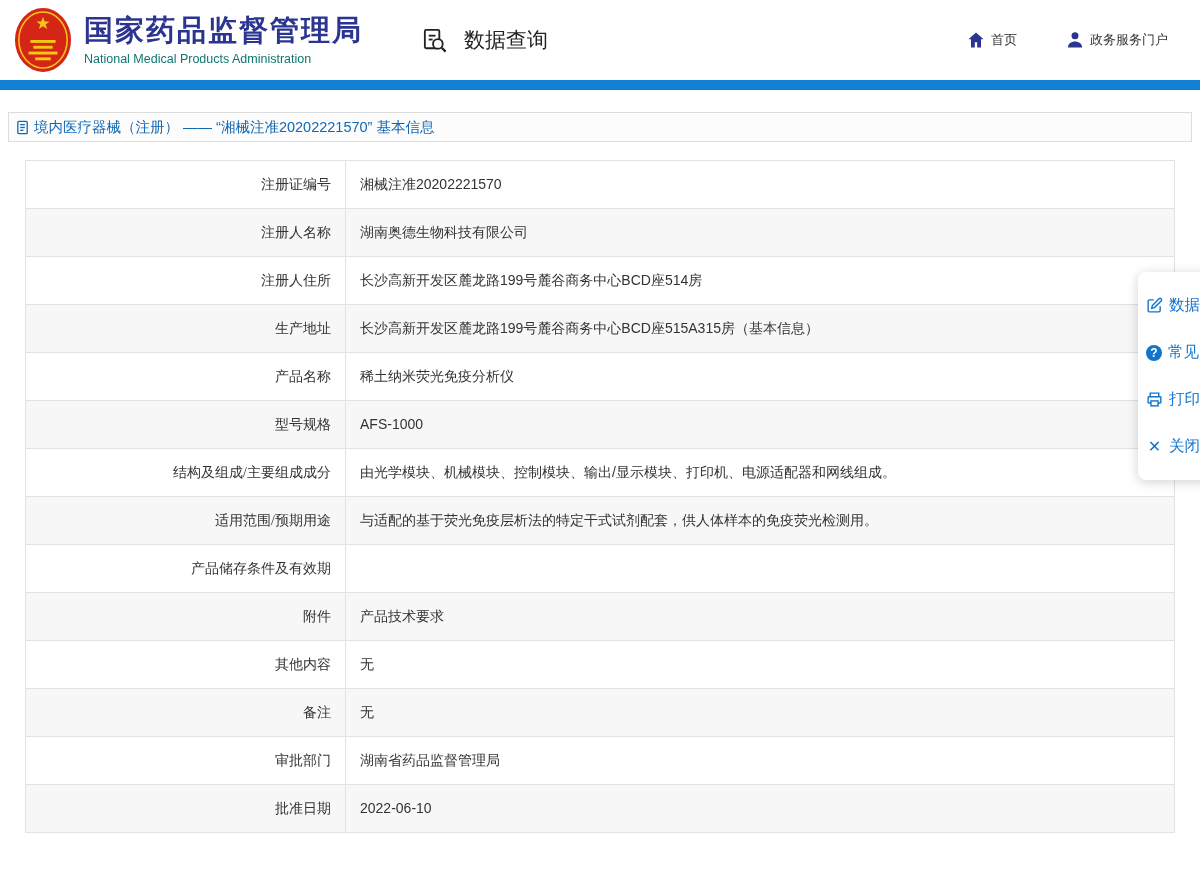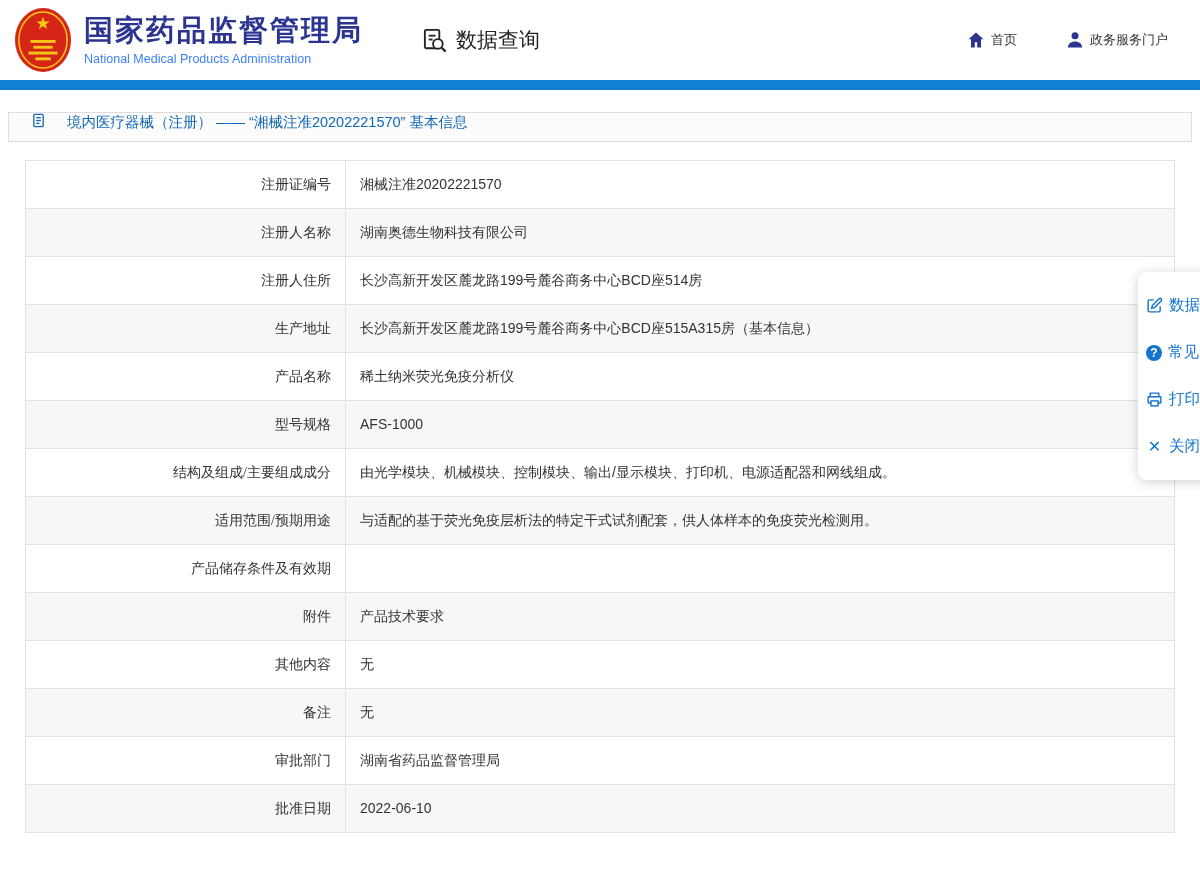--- a/index.html
+++ b/index.html
@@ -10,37 +10,37 @@
     color:#333;
   }
   
   .site-header{
     height:80px;display:flex;align-items:center;
     padding:0 32px 0 14px;box-sizing:border-box;background:#fff;
   }
   .logo-wrap{width:58px;height:66px;flex:0 0 auto;}
   .org-titles{margin-left:12px;}
   .org-cn{font-size:29px;font-weight:bold;color:#2b3490;letter-spacing:2px;line-height:1.15;}
-  .org-en{font-size:12.5px;color:#3b82f6;margin-top:4px;}
+  .org-en{font-size:12.5px;color:#0f766e;margin-top:4px;}
   .section-title{
-    display:flex;align-items:center;gap:8px;margin-left:58px;
+    display:flex;align-items:center;gap:16px;margin-left:58px;
     font-size:21px;color:#222;cursor:pointer;
   }
   .header-spacer{flex:1;}
   .top-nav{display:flex;gap:48px;}
   .nav-item{display:flex;flex-direction:row;align-items:center;gap:5px;
     font-size:13px;color:#333;cursor:pointer;}
   .nav-item svg{width:20px;height:20px;}
   
   .blue-bar{height:10px;background:#1280d2;width:100%;}
   
   .breadcrumb{
     margin:22px 8px 18px 8px;height:30px;box-sizing:border-box;
     border:1px solid #ddd;background:#fcfcfc;
-    display:flex;align-items:flex-start;gap:21px;padding:0 22px;
+    display:flex;align-items:center;gap:4px;padding:0 6px;
     font-size:14.5px;color:#1268b3;
   }
   
   .info-table{
     margin:0 25px;width:1150px;border-collapse:collapse;
     font-size:14px;color:#333;table-layout:fixed;
   }
   .info-table td{border:1px solid #e2e2e2;height:33px;padding:7px 14px;vertical-align:middle;}
   .info-table td.label{width:320px;text-align:right;color:#333;box-sizing:border-box;font-family:Liberation Serif, serif;}
   .info-table td.value{text-align:left;white-space:pre-line;line-height:1.55;}

